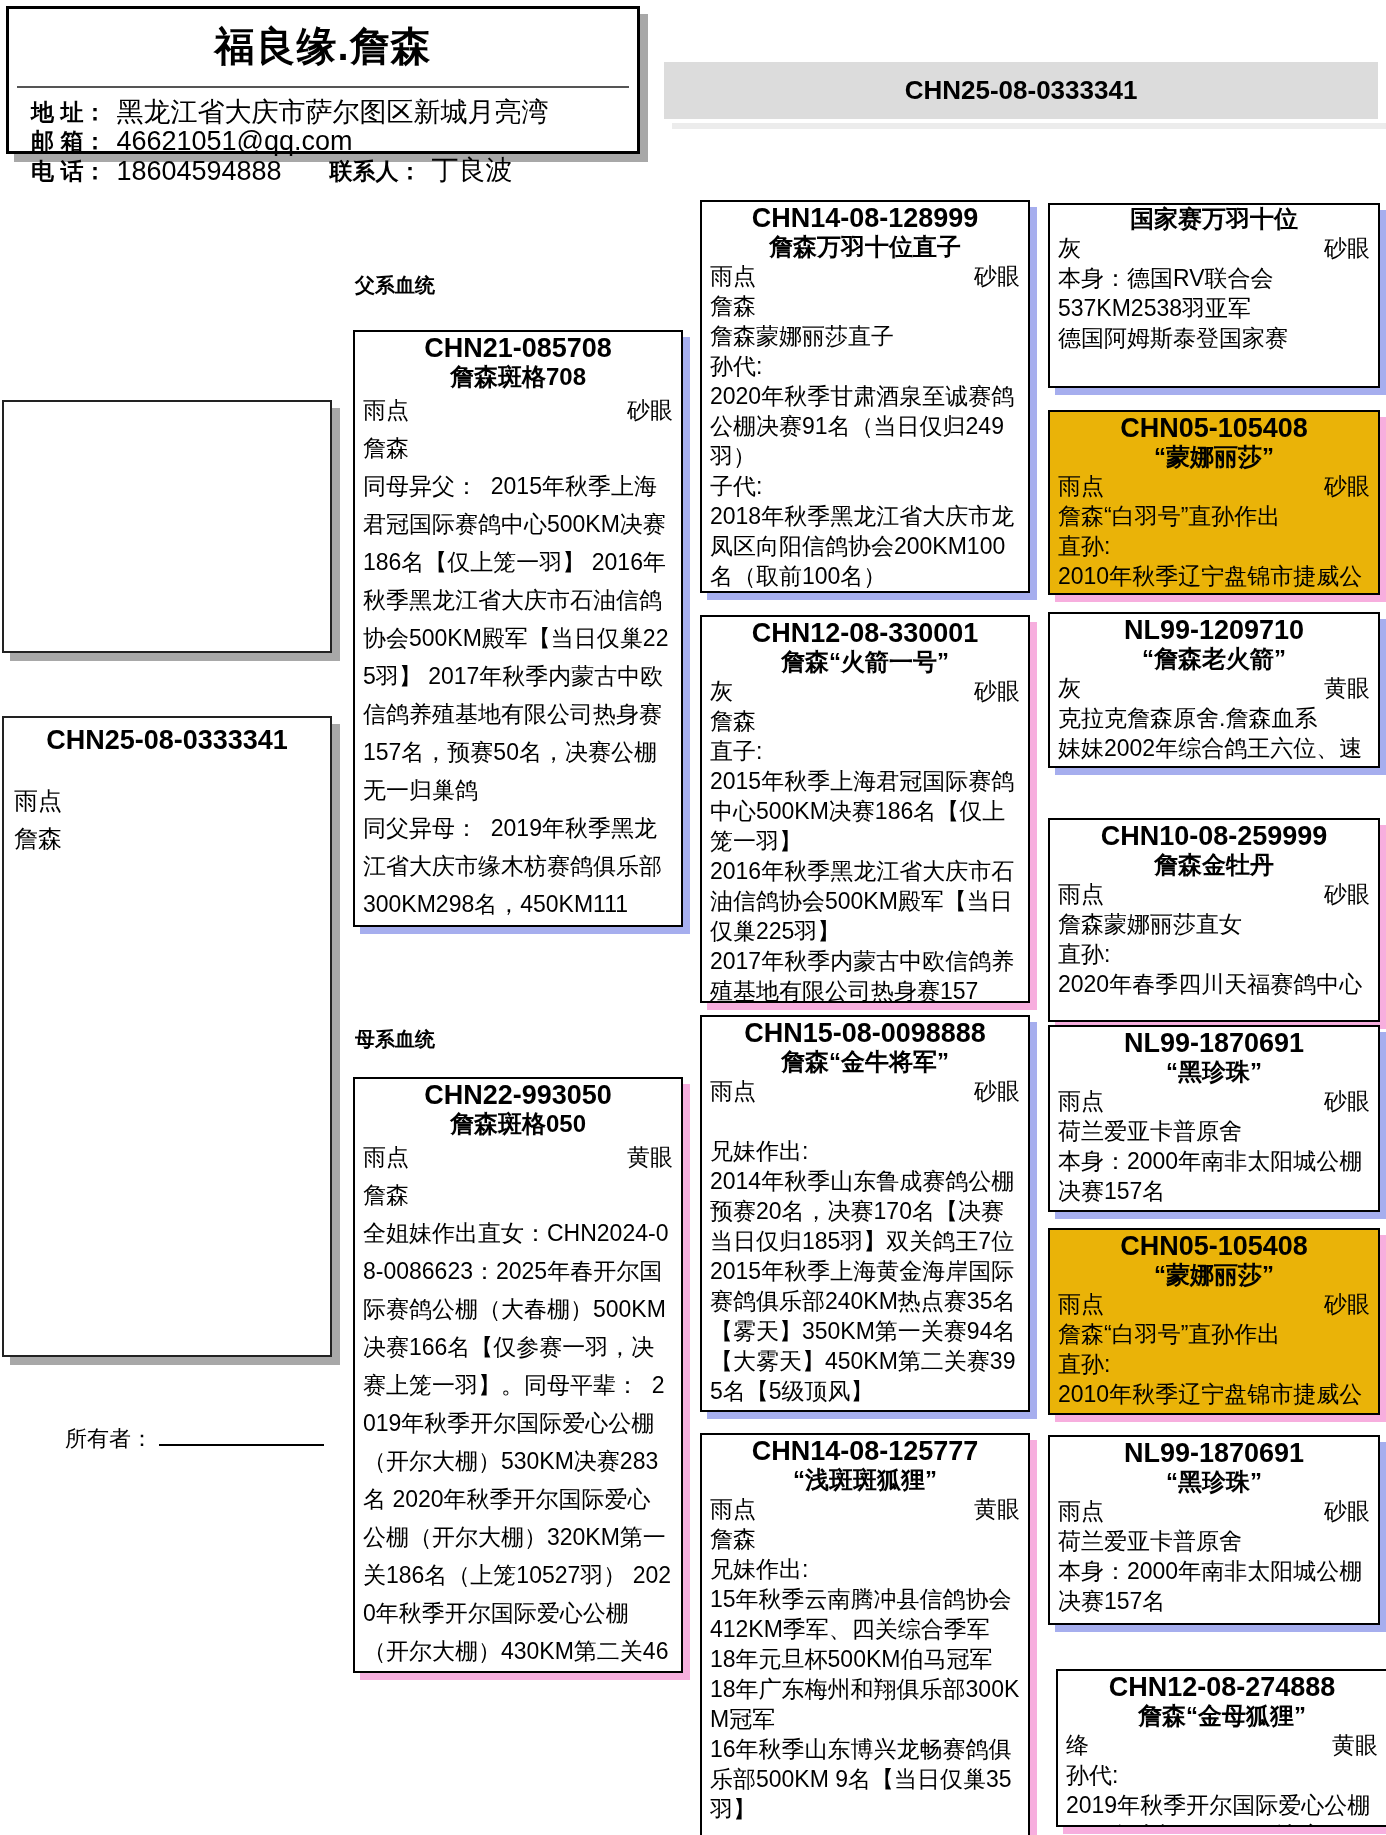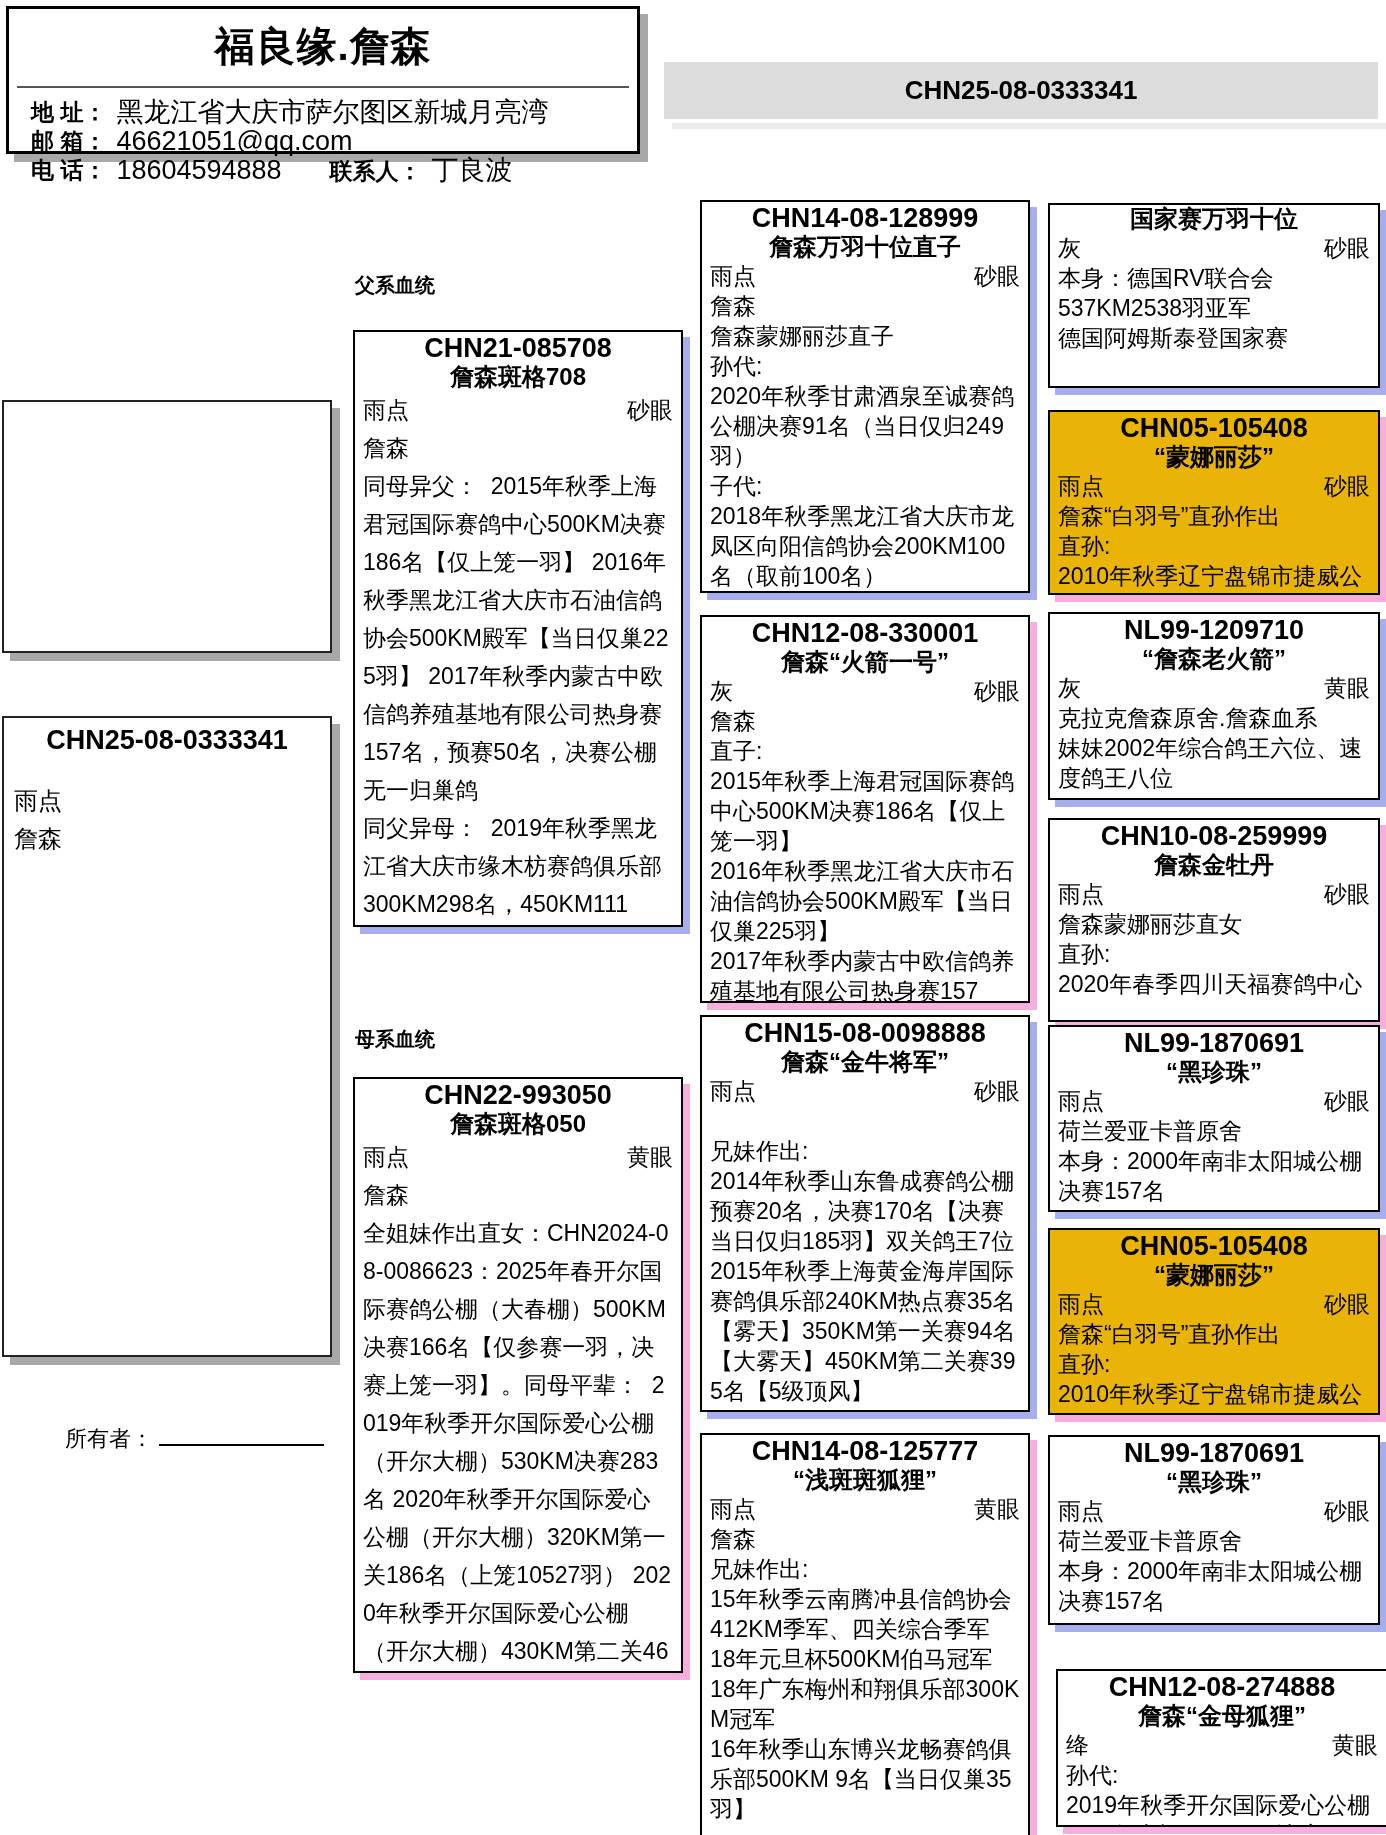--- a/index.html
+++ b/index.html
@@ -4,21 +4,21 @@
 <style>
   html,body{margin:0;padding:0;background:#fff;}
   #page{position:relative;width:1386px;height:1835px;background:#fff;overflow:hidden;
         font-family:"Liberation Sans","DejaVu Sans",sans-serif;color:#000;}
 
   
   .header-card{position:absolute;left:6px;top:6px;width:634px;height:148px;background:#fff;
     border:3px solid #000;box-sizing:border-box;box-shadow:8px 8px 0 #a8a8a8;}
   .header-title{font-size:40px;font-weight:bold;text-align:center;margin-top:10px;letter-spacing:1px;}
   .header-divider{border:none;border-top:2px solid #555;margin:12px 8px 10px 8px;}
-  .hrow{padding-left:22px;line-height:29px;font-size:20px;display:flex;align-items:flex-start;}
+  .hrow{padding-left:22px;line-height:29px;font-size:20px;display:flex;align-items:flex-end;}
   .hlabel{font-size:23px;font-weight:bold;margin-right:10px;white-space:nowrap;}
   .hval{font-size:27px;}
   .contact-group{margin-left:48px;display:flex;align-items:baseline;}
 
   
   .ring-banner{position:absolute;left:664px;top:62px;width:714px;height:57px;background:#dcdcdc;
     font-size:26px;font-weight:bold;text-align:center;line-height:57px;}
   .banner-shadow{position:absolute;left:672px;top:123px;width:714px;height:6px;background:#ececec;}
 
   
@@ -186,21 +186,21 @@
     <div class="pname">“蒙娜丽莎”</div>
     <div class="eyerow">
       <span>雨点</span>
       <span>砂眼</span>
     </div>
     <div class="pbody">詹森“白羽号”直孙作出
 直孙:
 2010年秋季辽宁盘锦市捷威公</div>
   </div>
 
-  <div class="pbox sh-blue" style="left:1048px;top:612px;width:332px;height:188px;">
+  <div class="pbox sh-blue" style="left:1048px;top:612px;width:332px;height:156px;">
     <div class="pring">NL99-1209710</div>
     <div class="pname">“詹森老火箭”</div>
     <div class="eyerow">
       <span>灰</span>
       <span>黄眼</span>
     </div>
     <div class="pbody">克拉克詹森原舍.詹森血系
 妹妹2002年综合鸽王六位、速度鸽王八位</div>
   </div>
 

